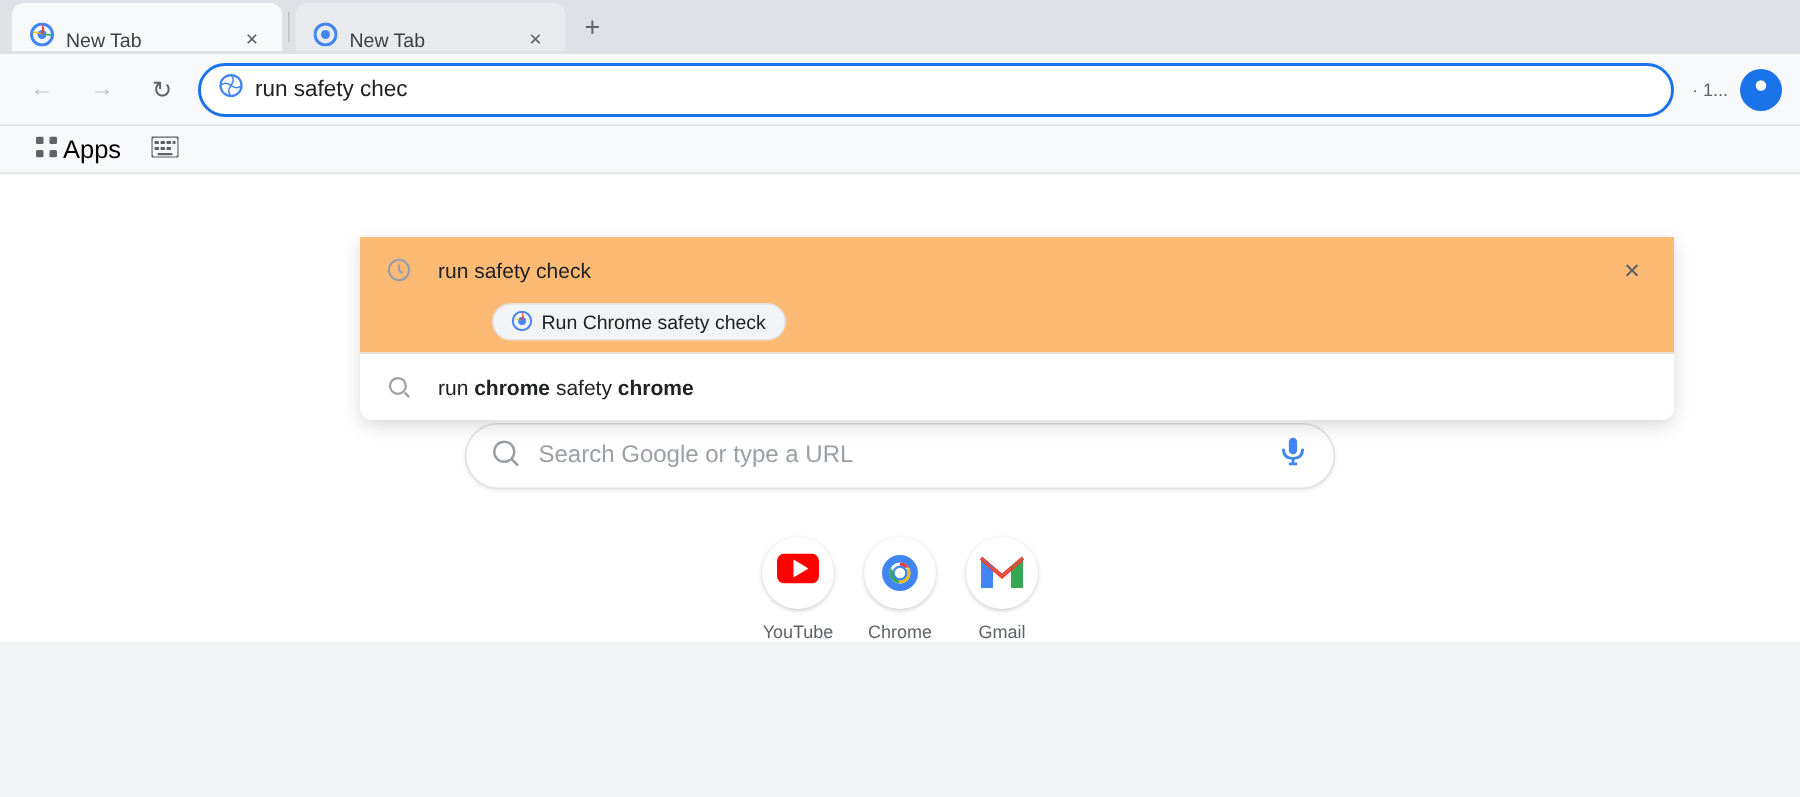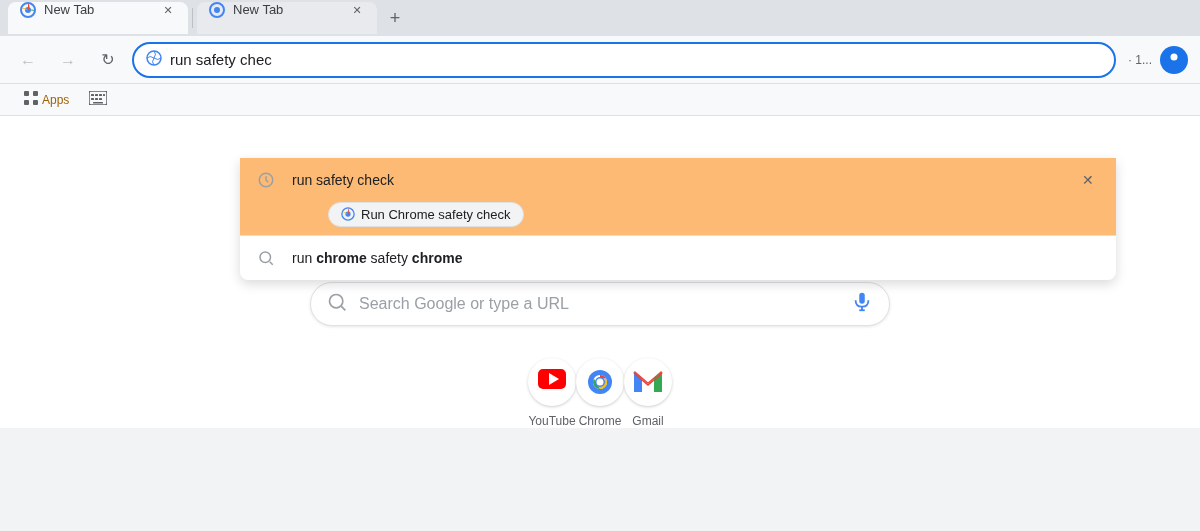--- a/index.html
+++ b/index.html
@@ -9,21 +9,21 @@
     .tab-bar {
       display: flex;
       align-items: center;
       background: #dee1e6;
       height: 36px;
       padding: 0 8px;
       gap: 4px;
     }
     .tab {
       display: flex;
-      align-items: flex-start;
+      align-items: flex-end;
       background: #e8eaed;
       border-radius: 8px 8px 0 0;
       padding: 0 12px;
       height: 32px;
       gap: 8px;
       font-size: 13px;
       color: #3c4043;
       cursor: pointer;
       min-width: 180px;
       max-width: 240px;
@@ -93,22 +93,22 @@
       gap: 4px;
       border-bottom: 1px solid #e0e0e0;
     }
     .bookmark-item {
       display: flex;
       align-items: center;
       gap: 4px;
       padding: 4px 8px;
       border-radius: 4px;
       cursor: pointer;
-      font-size: 12px;
-      color: #a16207;
+      font-size: 17px;
+      color: #000000;
     }
 
     
     .dropdown {
       position: absolute;
       top: 116px;
       left: 108px;
       right: 0;
       background: #fff;
       border-radius: 0 0 8px 8px;
@@ -188,20 +188,21 @@
       background: #fff;
       margin-bottom: 32px;
     }
     .search-icon-main { color: #9aa0a6; font-size: 18px; }
     .search-placeholder { flex: 1; font-size: 16px; color: #9aa0a6; }
     .mic-icon { color: #4285f4; font-size: 20px; cursor: pointer; }
 
     
     .shortcuts {
       display: flex;
+      gap: 20px;
     }
     .shortcut {
       display: flex;
       flex-direction: column;
       align-items: center;
       gap: 8px;
       cursor: pointer;
     }
     .shortcut-icon {
       width: 48px; height: 48px; border-radius: 50%;

